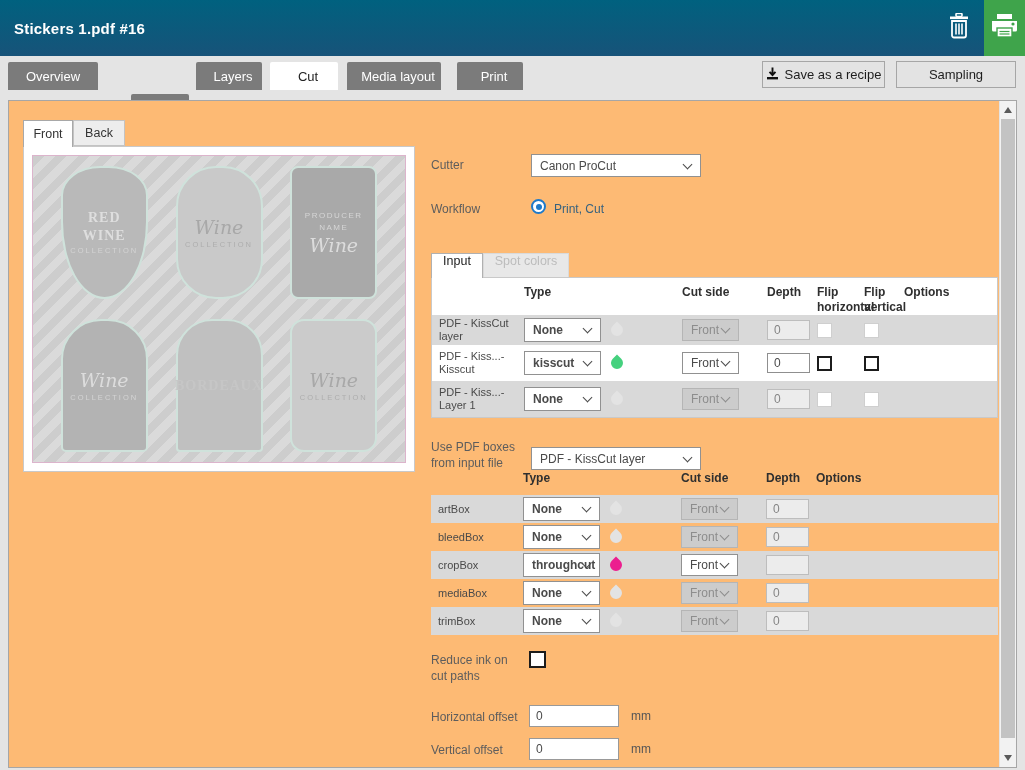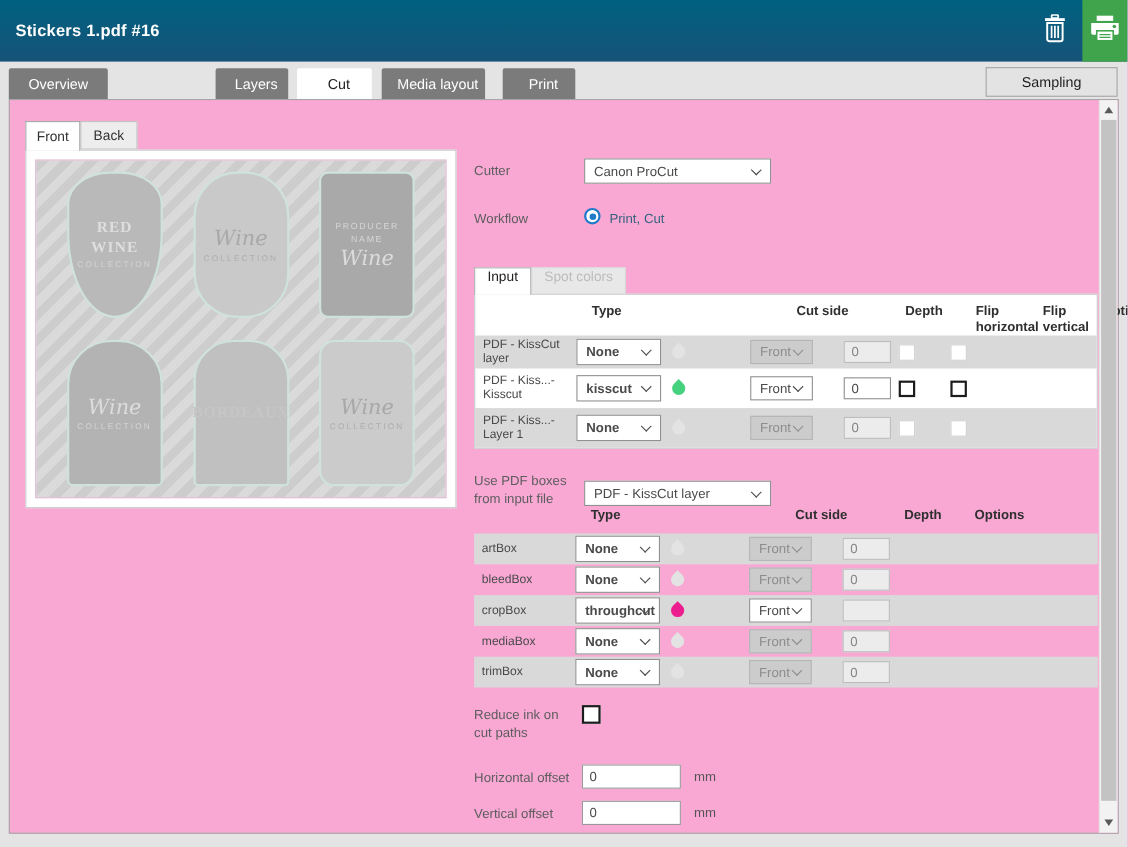--- a/index.html
+++ b/index.html
@@ -47,22 +47,22 @@
   .top-btn {
     position:absolute; top:5px; height:27px;
     background:#e3e3e3; border:1px solid #a6a6a6;
     font-size:13px; color:#1e1e1e;
     display:flex; align-items:center; justify-content:center; gap:6px; cursor:pointer;
   }
   .btn-recipe  { left:762px; width:123px; }
   .btn-sampling{ left:896px; width:120px; }
   
   .panel {
-    position:absolute; left:8px; top:90px; width:1009px; height:668px;
-    background:#f9a8d4; border:1px solid #a6a6a6;
+    position:absolute; left:8px; top:100px; width:1009px; height:668px;
+    background:#fdba74; border:1px solid #a6a6a6;
   }
   
   .scrollbar {
     position:absolute; right:0; top:0; width:17px; height:100%;
     background:#f2f2f2; border-left:1px solid #e3e3e3;
   }
   .sb-arrow { position:absolute; left:4px; width:0; height:0; cursor:pointer; }
   .sb-up   { top:6px;  border-left:4.5px solid transparent; border-right:4.5px solid transparent; border-bottom:6px solid #5a5a5a; }
   .sb-down { bottom:6px; border-left:4.5px solid transparent; border-right:4.5px solid transparent; border-top:6px solid #5a5a5a; }
   .sb-thumb { position:absolute; left:1px; top:18px; width:14px; height:619px; background:#c3c3c3; cursor:grab; }
@@ -123,21 +123,21 @@
   .itab { position:absolute; height:25px; font-size:12.5px; display:flex; align-items:flex-start; justify-content:center; cursor:pointer; }
   .itab-input { left:422px; top:152px; width:52px; background:#fff; border:1px solid #b0b0b0; border-bottom:none; color:#222; z-index:2; }
   .itab-spot  { left:474px; top:152px; width:86px; background:#e8e8e8; border:1px solid #dadada; color:#bcbcbc; }
   
   .tbl { position:absolute; left:422px; width:567px; font-size:12px; }
   .tbl1 { top:176px; border:1px solid #c9c9c9; background:#fff; }
   .tbl2 { top:368px; }
   .thead, .trow { display:grid; align-items:center; }
   .cols7 { grid-template-columns:92px 80px 78px 85px 50px 47px 40px 1fr; }
   .cols5 { grid-template-columns:92px 80px 78px 85px 50px 1fr; }
-  .thead { font-weight:bold; color:#2f2f2f; align-items:start; padding-top:7px;gap:14px; }
+  .thead { font-weight:bold; color:#2f2f2f; align-items:start; padding-top:7px; }
   .tbl1 .thead { height:37px; }
   .tbl2 .thead { height:26px; padding-top:2px; }
   .thead .hcell { line-height:15px; white-space:nowrap; overflow:visible; }
   .trow.striped { background:#d9d9d9; }
   .trow { position:relative; }
   .r30 { height:30px; } .r36 { height:36px; } .r28 { height:28px; }
   .rlabel { padding-left:7px; font-size:11px; color:#4a4a4a; line-height:13px; }
   .cell { position:relative; height:100%; display:flex; align-items:center; }
   .sel-type { position:relative; width:77px; height:24px;font-weight:bold; }
   .sel-side { position:relative; width:57px; height:22px; }
@@ -211,20 +211,29 @@
   </div>
   <div class="tab t-media">
     <span class="ind" style="background-color: rgb(63, 164, 75);"></span>
     <span class="tlabel">Media layout</span>
   </div>
   <div class="tab t-print">
     <span class="ind" style="background-color: rgb(238, 193, 61);"></span>
     <span class="tlabel">Print</span>
   </div>
 
+  <div class="top-btn btn-recipe">
+    <span>
+      <svg width="13" height="13" viewBox="0 0 13 13">
+        <path d="M6.5 0.5 v6.5 M3.5 4.8 L6.5 8 l3 -3.2" stroke="#111" stroke-width="1.9" fill="none"></path>
+        <rect x="1" y="10" width="11" height="2.4" fill="#111"></rect>
+      </svg>
+    </span>
+    <span>Save as a recipe</span>
+  </div>
   <div class="top-btn btn-sampling">
     <span>Sampling</span>
   </div>
 </div>
 
 <div class="panel">
 
   <div class="pv-tab pv-front">
     <span>Front</span>
   </div>

